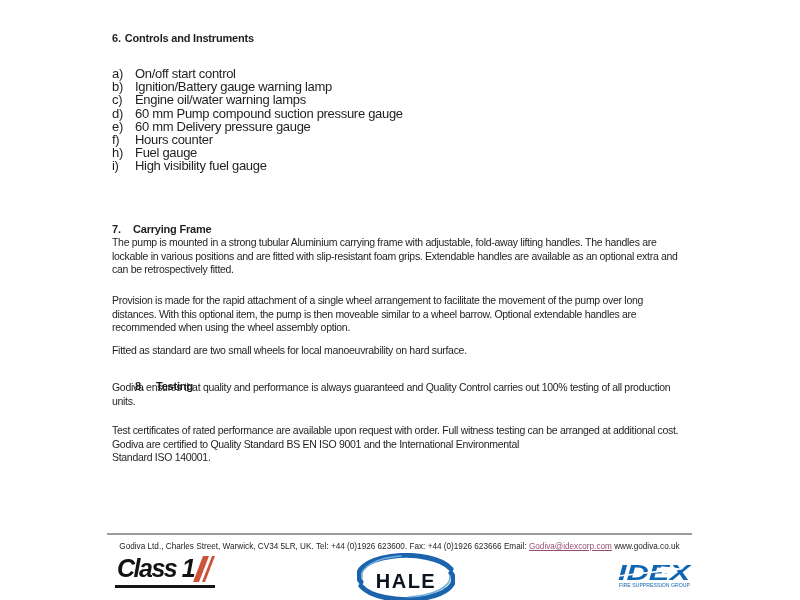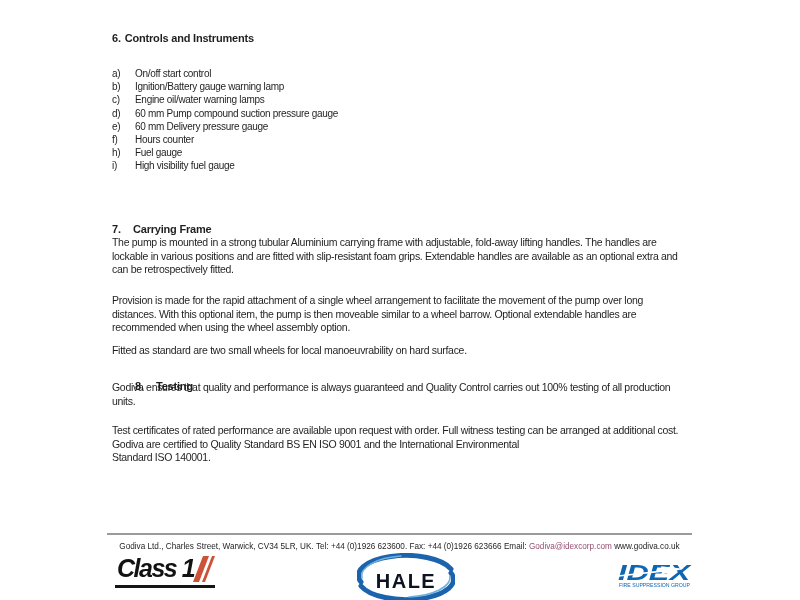--- a/index.html
+++ b/index.html
@@ -10,30 +10,30 @@
   .page{position:absolute;inset:0;background:#ffffff;}
   .block{position:absolute;left:112px;width:592px;}
   .heading{font-size:11px;font-weight:700;letter-spacing:-0.2px;line-height:13.5px;}
   .sec-num-inline{margin-right:4px;}
   .sec-num-tab{display:inline-block;width:21px;}
   .para{
     font-size:10.5px;letter-spacing:-0.3px;line-height:13.5px;
     white-space:pre-line;margin:0;
   }
   .intro{font-size:10.5px;letter-spacing:-0.3px;line-height:13.5px;}
-  .list{font-size:10px;letter-spacing:-0.3px;}
+  .list{font-size:13px;letter-spacing:-0.3px;}
   .li{height:13.2px;line-height:13.2px;}
   .li-label{display:inline-block;width:23px;}
   
   .footer-rule{position:absolute;left:107px;top:533px;width:585px;height:2px;background:#9b9b9b;}
   .footer-address{
     position:absolute;left:107px;top:541px;width:585px;text-align:center;
     font-size:8.2px;letter-spacing:0;color:#1f1f1f;line-height:11px;
   }
-  .email-link{color:#954F72;cursor:pointer;}
+  .email-link{color:#954F72;text-decoration:underline;cursor:pointer;}
   
   .logo-class1{
     position:absolute;left:115px;top:556px;height:27px;
     display:flex;
     border-bottom:3px solid #151515;padding:0 5px 2px 2px;
   }
   .class1-text{
     font-style:italic;font-weight:700;font-size:25px;line-height:24px;
     color:#121212;letter-spacing:-1.5px;white-space:nowrap;
   }

